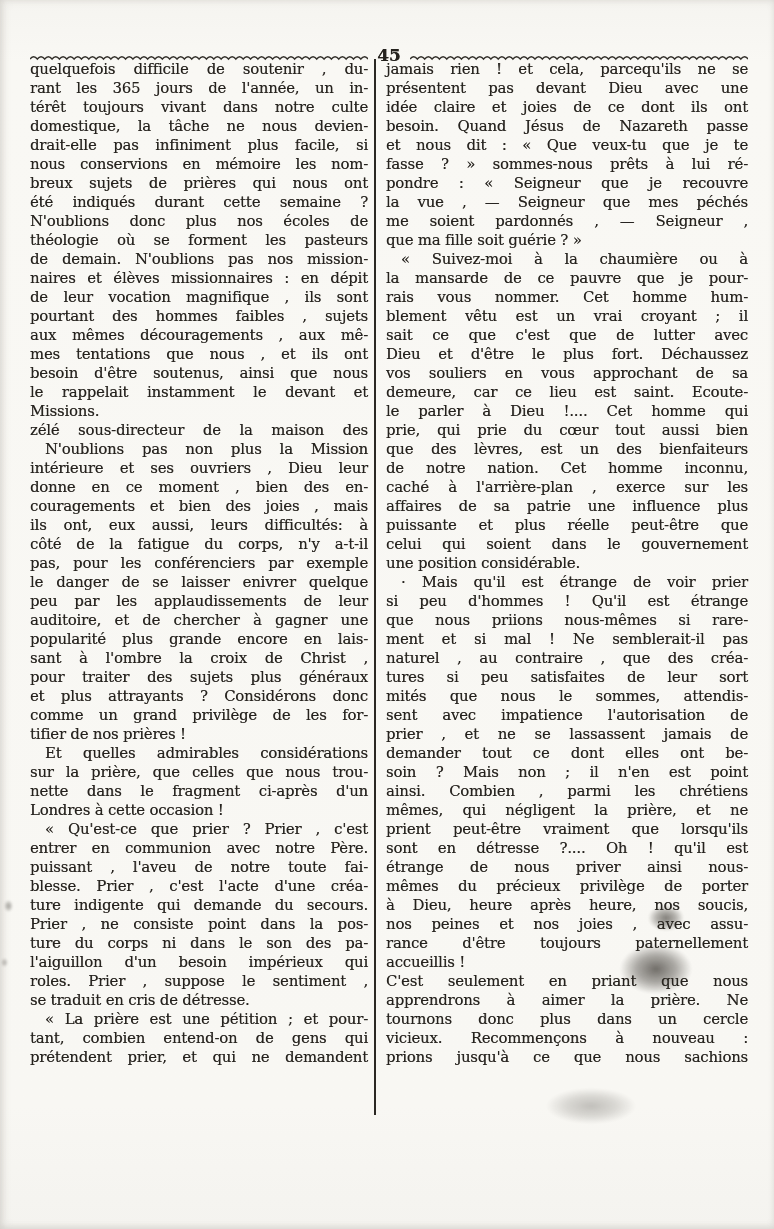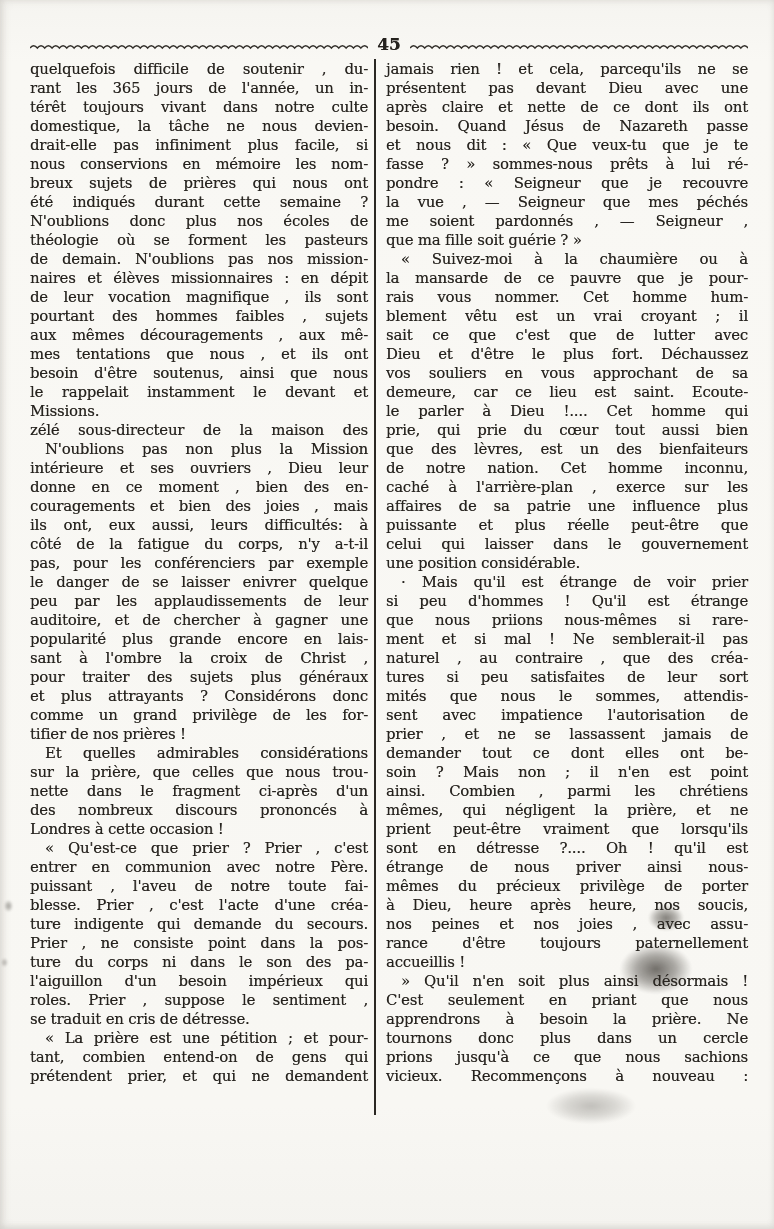--- a/index.html
+++ b/index.html
@@ -15,21 +15,21 @@
     color:#25221e;
   }
   
   .header{
     position:absolute;top:36px;left:30px;right:26px;
     display:flex;align-items:center;
   }
   .rule{flex:1;height:9px;display:block;}
   .rule path{stroke:#33302b;stroke-width:1.4;fill:none;}
   .page-num{
-    font-weight:bold;font-size:17px;line-height:17px;margin:3px 9px;
+    font-weight:bold;font-size:17px;line-height:17px;margin:14px 9px;
     transform:translateY(-3px);
     text-shadow:0 0 .6px rgba(35,30,25,.8);
   }
   
   .columns{position:absolute;top:59px;left:30px;right:26px;display:flex;}
   .col{font-size:14.8px;letter-spacing:-.15px;}
   .col.left{width:338px;}
   .col.right{flex:1;}
   .divider{width:2px;background:#2b2823;height:1056px;margin:0 10px 0 6px;}
   .line{
@@ -95,41 +95,40 @@
         <div class="line">auditoire, et de chercher à gagner une</div>
         <div class="line">popularité plus grande encore en lais-</div>
         <div class="line">sant à l'ombre la croix de Christ ,</div>
         <div class="line">pour traiter des sujets plus généraux</div>
         <div class="line">et plus attrayants ? Considérons donc</div>
         <div class="line">comme un grand privilège de les for-</div>
         <div class="line end">tifier de nos prières !</div>
         <div class="line indent">Et quelles admirables considérations</div>
         <div class="line">sur la prière, que celles que nous trou-</div>
         <div class="line">nette dans le fragment ci-après d'un</div>
-        <div class="line">des nombreux discours prononcés à</div>
         <div class="line end">Londres à cette occasion !</div>
         <div class="line indent">« Qu'est-ce que prier ? Prier , c'est</div>
         <div class="line">entrer en communion avec notre Père.</div>
         <div class="line">puissant , l'aveu de notre toute fai-</div>
         <div class="line">blesse. Prier , c'est l'acte d'une créa-</div>
         <div class="line">ture indigente qui demande du secours.</div>
         <div class="line">Prier , ne consiste point dans la pos-</div>
         <div class="line">ture du corps ni dans le son des pa-</div>
         <div class="line">l'aiguillon d'un besoin impérieux qui</div>
         <div class="line">roles. Prier , suppose le sentiment ,</div>
         <div class="line end">se traduit en cris de détresse.</div>
         <div class="line indent">« La prière est une pétition ; et pour-</div>
         <div class="line">tant, combien entend-on de gens qui</div>
         <div class="line">prétendent prier, et qui ne demandent</div>
       </div>
     <div class="divider"></div>
     <div class="col right" id="col-right">
         <div class="line">jamais rien ! et cela, parcequ'ils ne se</div>
         <div class="line">présentent pas devant Dieu avec une</div>
-        <div class="line">après claire et nette de ce dont ils ont</div>
+        <div class="line">idée claire et joies de ce dont ils ont</div>
         <div class="line">besoin. Quand Jésus de Nazareth passe</div>
         <div class="line">et nous dit : « Que veux-tu que je te</div>
         <div class="line">fasse ? » sommes-nous prêts à lui ré-</div>
         <div class="line">pondre : « Seigneur que je recouvre</div>
         <div class="line">la vue , — Seigneur que mes péchés</div>
         <div class="line">me soient pardonnés , — Seigneur ,</div>
         <div class="line end">que ma fille soit guérie ? »</div>
         <div class="line indent">« Suivez-moi à la chaumière ou à</div>
         <div class="line">la mansarde de ce pauvre que je pour-</div>
         <div class="line">rais vous nommer. Cet homme hum-</div>
@@ -138,21 +137,21 @@
         <div class="line">Dieu et d'être le plus fort. Déchaussez</div>
         <div class="line">vos souliers en vous approchant de sa</div>
         <div class="line">demeure, car ce lieu est saint. Ecoute-</div>
         <div class="line">le parler à Dieu !.... Cet homme qui</div>
         <div class="line">prie, qui prie du cœur tout aussi bien</div>
         <div class="line">que des lèvres, est un des bienfaiteurs</div>
         <div class="line">de notre nation. Cet homme inconnu,</div>
         <div class="line">caché à l'arrière-plan , exerce sur les</div>
         <div class="line">affaires de sa patrie une influence plus</div>
         <div class="line">puissante et plus réelle peut-être que</div>
-        <div class="line">celui qui laisser dans le gouvernement</div>
+        <div class="line">celui qui soient dans le gouvernement</div>
         <div class="line end">une position considérable.</div>
         <div class="line indent">· Mais qu'il est étrange de voir prier</div>
         <div class="line">si peu d'hommes ! Qu'il est étrange</div>
         <div class="line">que nous priions nous-mêmes si rare-</div>
         <div class="line">ment et si mal ! Ne semblerait-il pas</div>
         <div class="line">naturel , au contraire , que des créa-</div>
         <div class="line">tures si peu satisfaites de leur sort</div>
         <div class="line">mités que nous le sommes, attendis-</div>
         <div class="line">sent avec impatience l'autorisation de</div>
         <div class="line">prier , et ne se lassassent jamais de</div>
@@ -161,26 +160,25 @@
         <div class="line">ainsi. Combien , parmi les chrétiens</div>
         <div class="line">mêmes, qui négligent la prière, et ne</div>
         <div class="line">prient peut-être vraiment que lorsqu'ils</div>
         <div class="line">sont en détresse ?.... Oh ! qu'il est</div>
         <div class="line">étrange de nous priver ainsi nous-</div>
         <div class="line">mêmes du précieux privilège de porter</div>
         <div class="line">à Dieu, heure après heure, nos soucis,</div>
         <div class="line">nos peines et nos joies , avec assu-</div>
         <div class="line">rance d'être toujours paternellement</div>
         <div class="line end">accueillis !</div>
-        <div class="line indent">» Qu'il n'en soit plus ainsi désormais !</div>
         <div class="line">C'est seulement en priant que nous</div>
-        <div class="line">apprendrons à besoin la prière. Ne</div>
+        <div class="line">apprendrons à aimer la prière. Ne</div>
         <div class="line">tournons donc plus dans un cercle</div>
+        <div class="line">vicieux. Recommençons à nouveau :</div>
         <div class="line">prions jusqu'à ce que nous sachions</div>
-        <div class="line">vicieux. Recommençons à nouveau :</div>
       </div>
   </div>
 
   <div id="blots">
       <div class="blot" style="left: 648px; top: 905px; width: 36px; height: 26px; opacity: 0.65;"></div>
       <div class="blot" style="left: 620px; top: 944px; width: 72px; height: 50px; opacity: 0.75;"></div>
       <div class="blot" style="left: 546px; top: 1088px; width: 90px; height: 36px; opacity: 0.3;"></div>
       <div class="blot" style="left: 4px; top: 900px; width: 9px; height: 12px; opacity: 0.45;"></div>
       <div class="blot" style="left: 1px; top: 958px; width: 7px; height: 9px; opacity: 0.35;"></div>
     </div>

